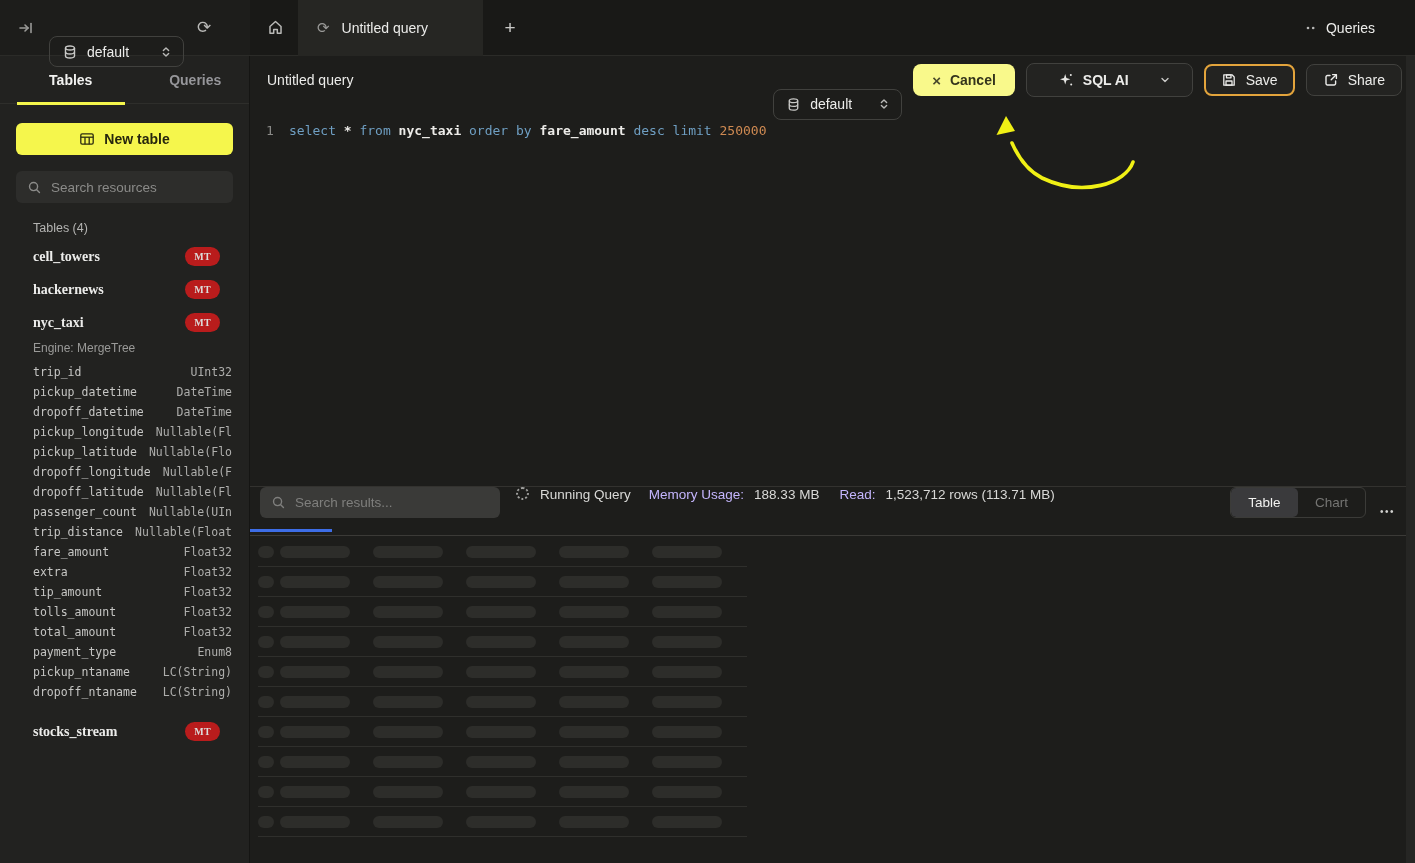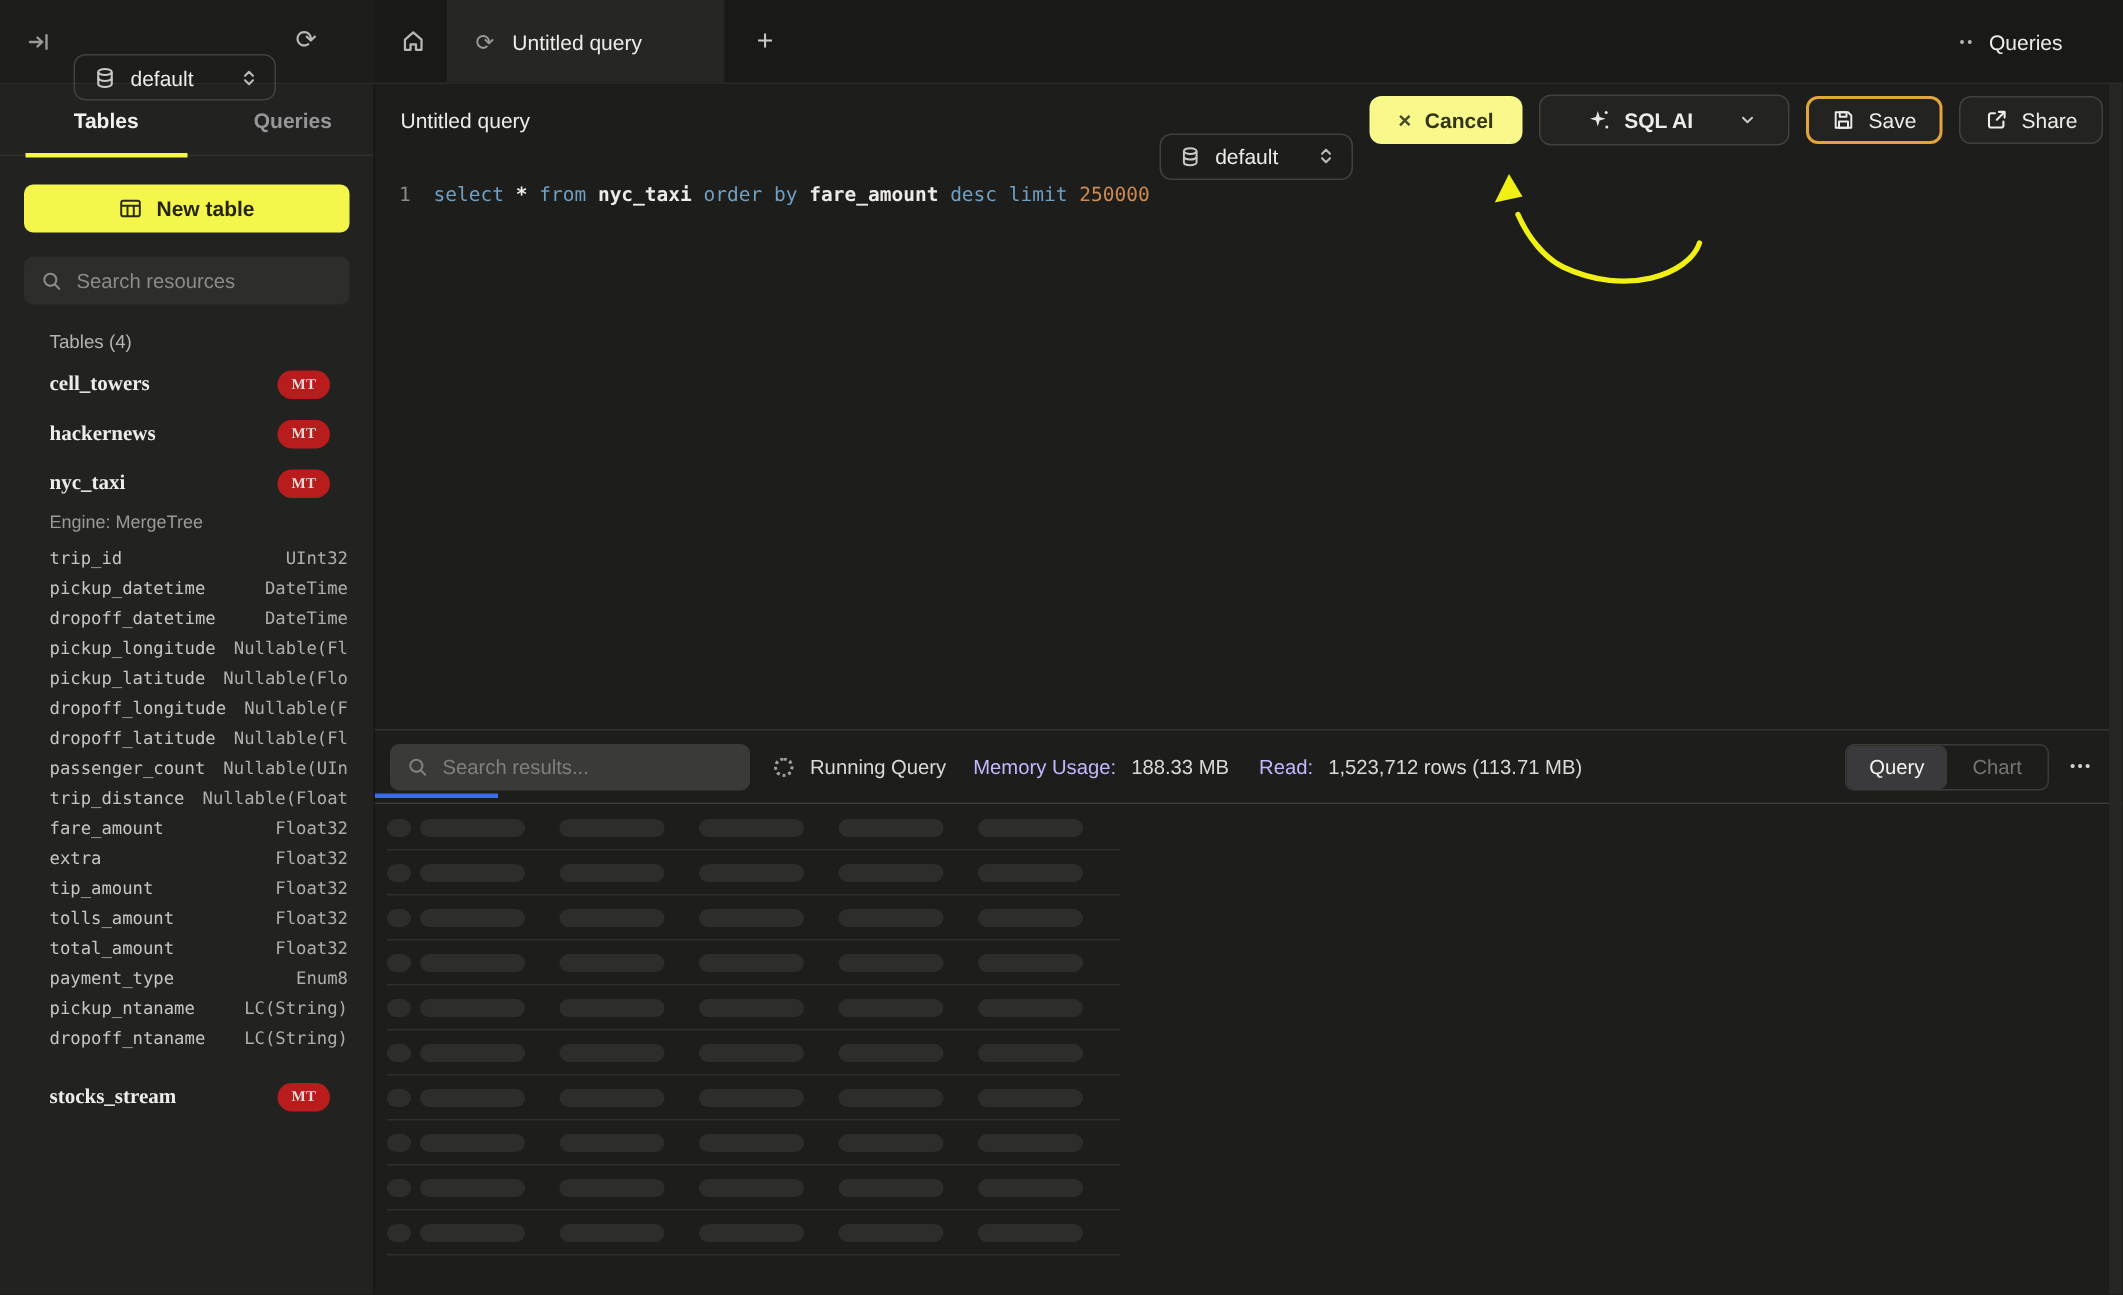--- a/index.html
+++ b/index.html
@@ -87,21 +87,21 @@
   .code { white-space:pre; }
   .tk-keyword { color:#6f9fc3; }
   .tk-identifier { color:#ecebe8; font-weight:bold; }
   .tk-number { color:#cf8a52; }
 
   .arrow-svg { position:absolute; left:730px; top:49px; width:180px; height:90px; pointer-events:none; z-index:4; }
 
   
   .results-toolbar { position:absolute; left:0; right:0; top:430px; height:50px; background:#1d1d1b;
     border-top:1px solid #33322f; border-bottom:1px solid #3b3a37;
-    display:flex; align-items:center; padding:0 18px 0 10px; }
+    display:flex; padding:0 18px 0 10px; }
   .rsearch { width:240px; height:31px; background:#3a3a38; border-radius:6px;
     display:flex; align-items:center; gap:9px; padding:0 11px; margin-right:16px; flex:none; }
   .rsearch input::placeholder { color:#7f7f7d; }
   .spinner { width:13px; height:13px; border:2px dotted #a0a09e; border-radius:50%; margin-right:11px; flex:none; }
   .status { font-size:13.5px; color:#d9d9d7; margin-right:18px; white-space:nowrap; }
   .stat-label { font-size:13.5px; color:#c4b5fd; margin-right:10px; white-space:nowrap; }
   .stat-value { font-size:13.5px; color:#d9d9d7; margin-right:20px; white-space:nowrap; }
   .toggle { margin-left:auto; display:flex; height:31px; border:1px solid #3b3b38; border-radius:6px; overflow:hidden; flex:none; }
   .seg { width:67px; display:flex; align-items:center; justify-content:center; font-size:13.5px;
     color:#757573; cursor:pointer; }
@@ -356,21 +356,21 @@
       </svg>
       <input placeholder="Search results..." style="">
     </div>
     <span class="spinner"></span>
     <span class="status">Running Query</span>
     <span class="stat-label">Memory Usage:</span>
     <span class="stat-value">188.33 MB</span>
     <span class="stat-label">Read:</span>
     <span class="stat-value">1,523,712 rows (113.71 MB)</span>
     <div class="toggle">
-      <div class="seg active">Query</div>
+      <div class="seg active">Table</div>
       <div class="seg">Chart</div>
     </div>
     <button class="more">
       <span>•••</span>
     </button>
   </div>
   <div class="progress"></div>
   <div class="skeleton">
       <div class="sk-row">
         <span class="sk-pill small"></span>

